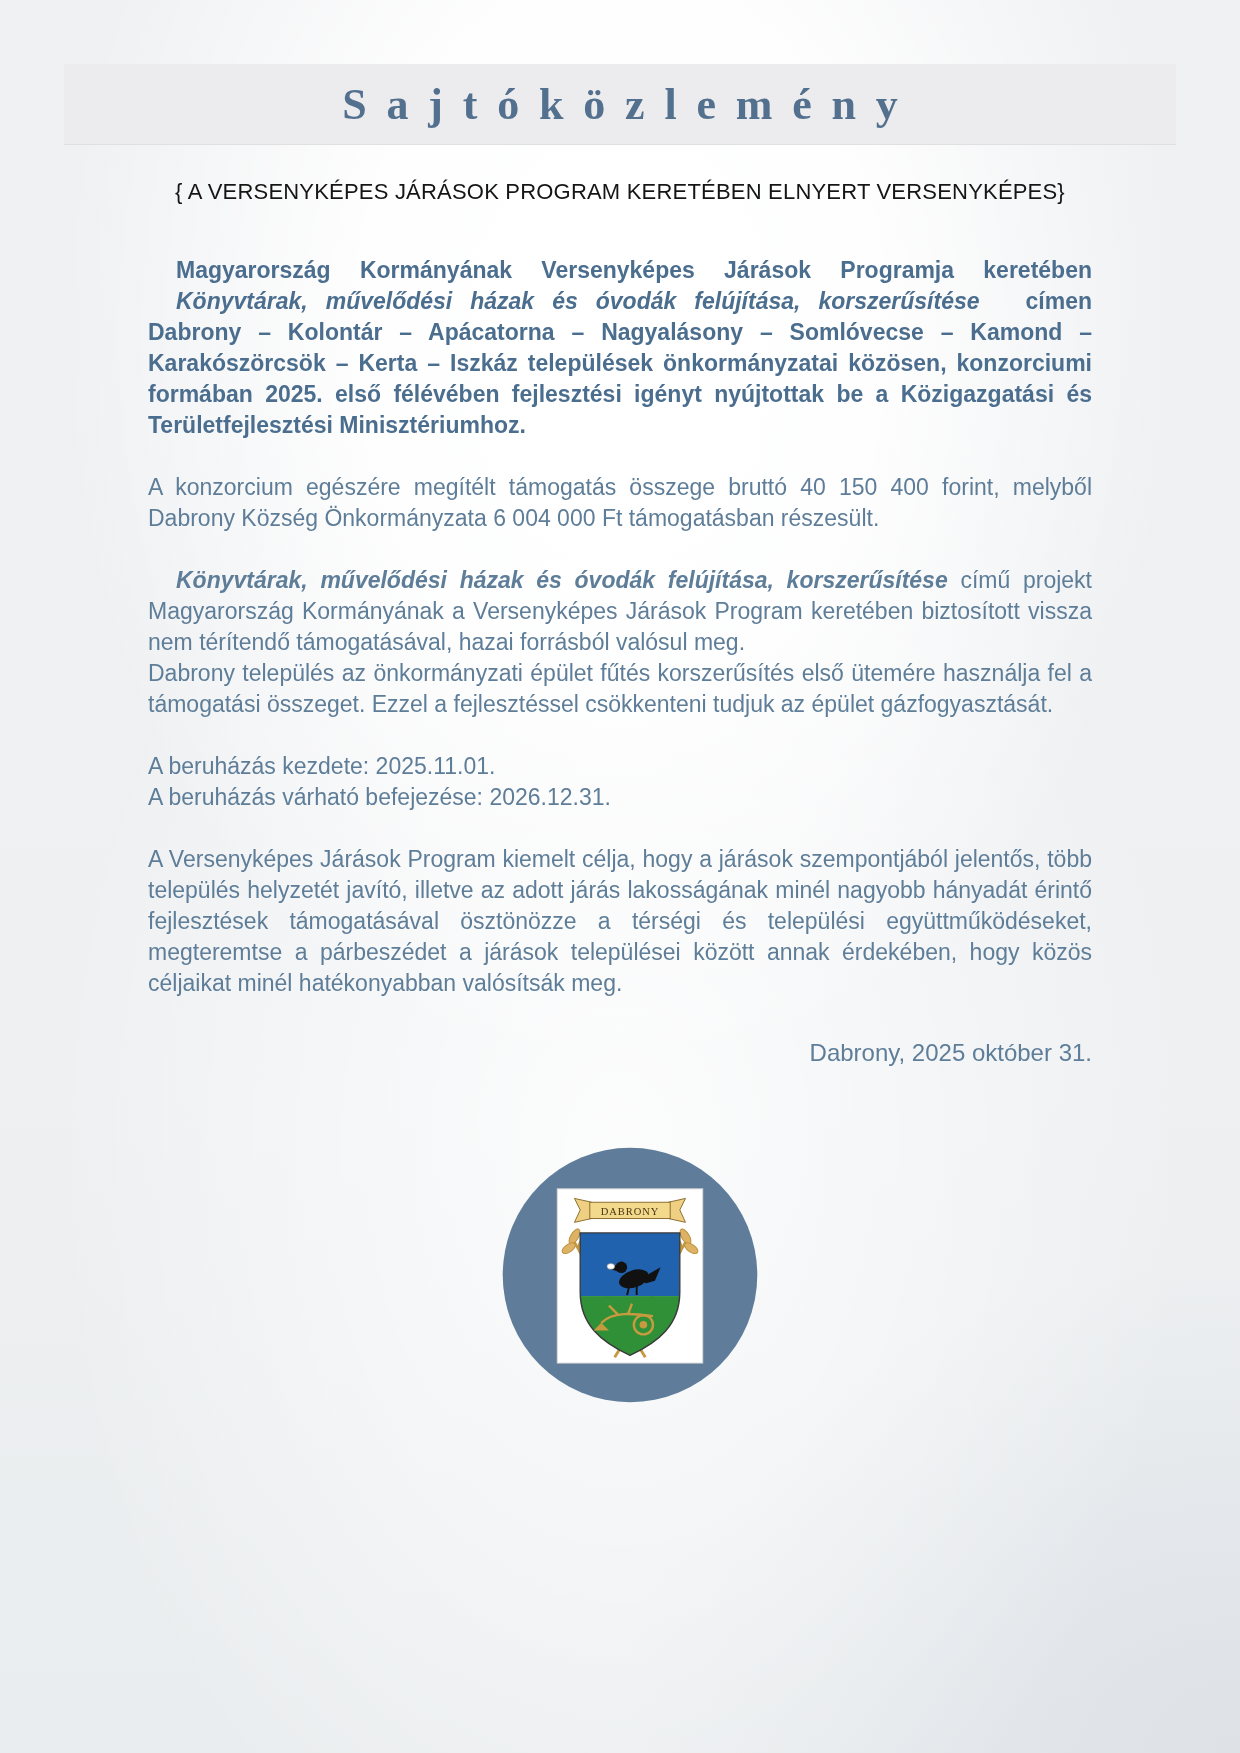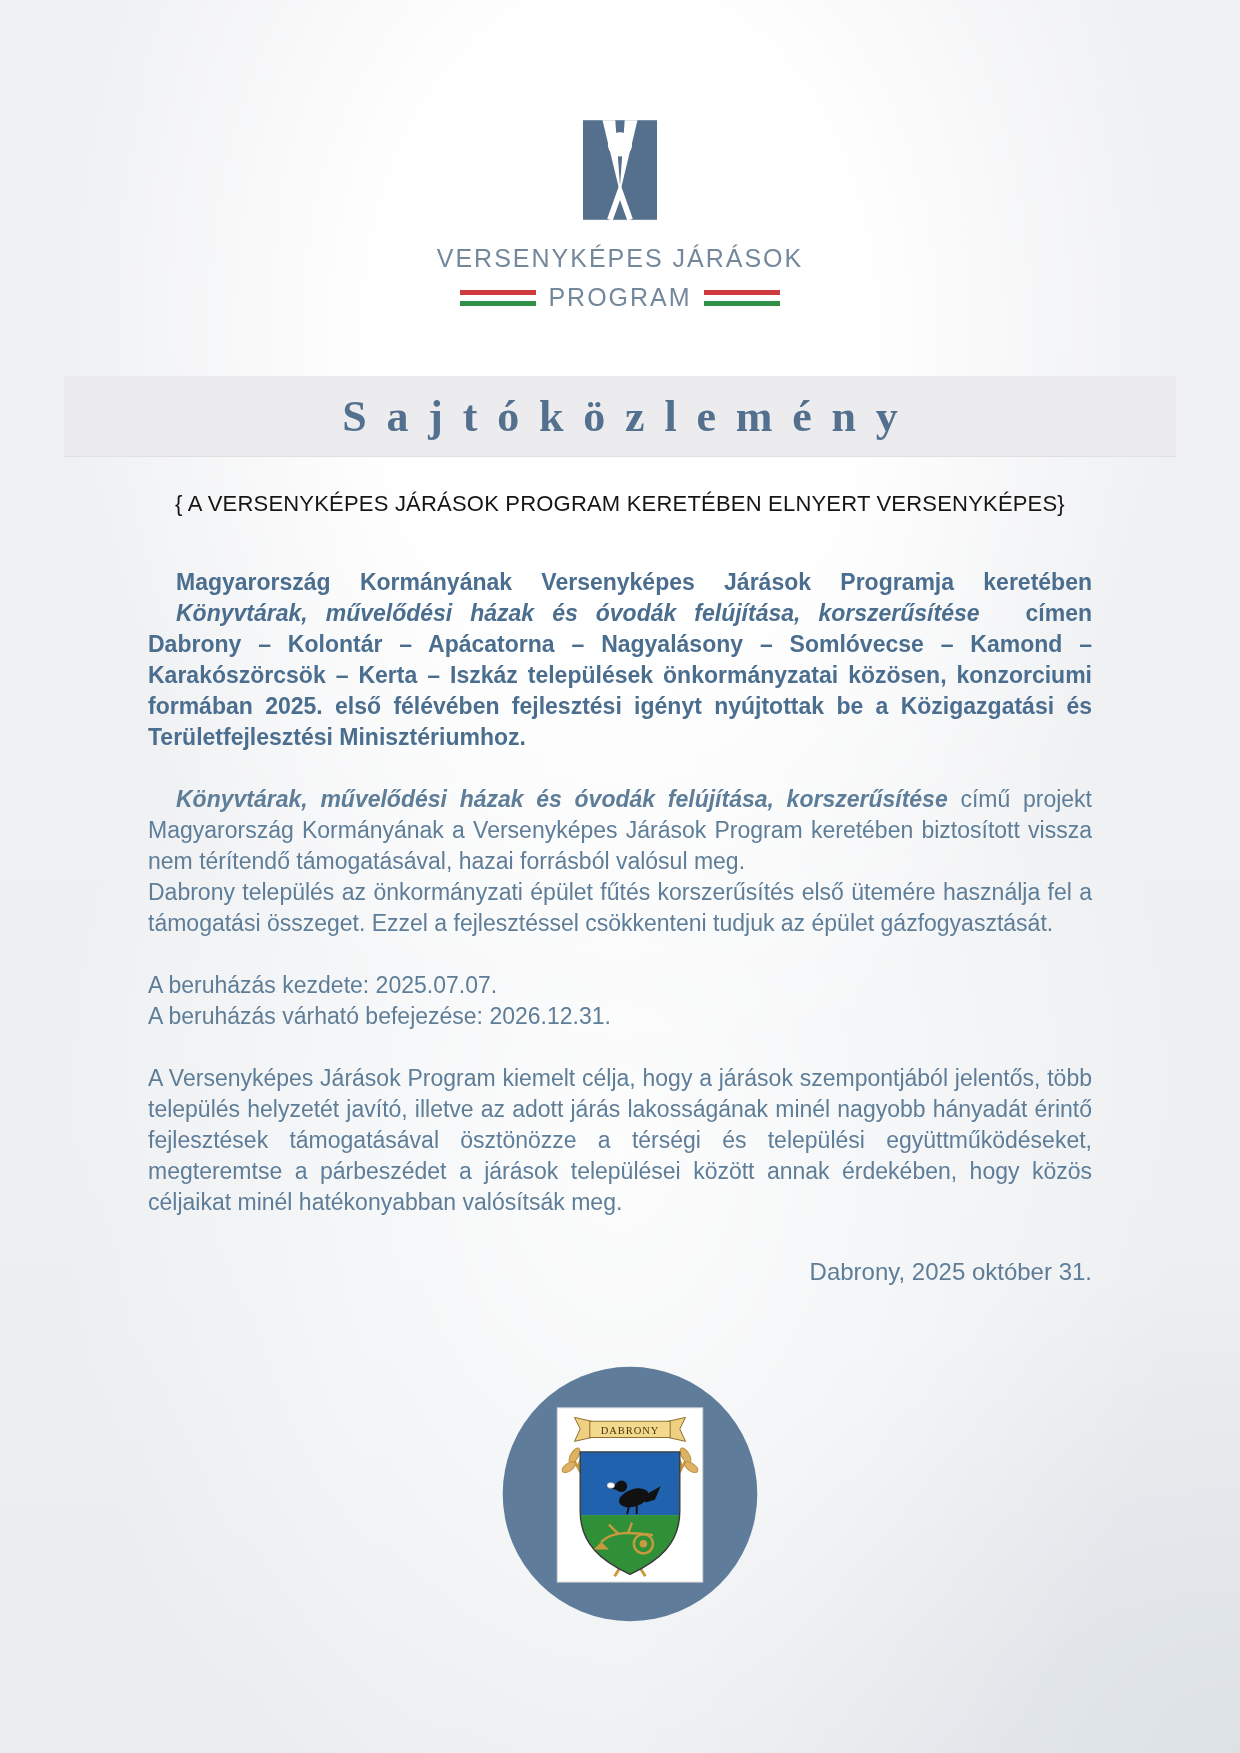--- a/index.html
+++ b/index.html
@@ -83,58 +83,33 @@
   }
 
   
   .crest-wrap{margin-top:74px;display:flex;justify-content:center;padding-left:20px;}
 </style>
 </head>
 <body>
 
 <div class="page">
 
-  <div class="logo-block">
-    <svg class="logo-mark" width="74" height="100" viewBox="0 0 220 296" aria-hidden="true">
-      <g>
-        <rect x="0" y="0" width="220" height="296" fill="#54708c"></rect>
-
-        <polygon points="58,0 96,0 112,224" fill="#ffffff"></polygon>
-        <polygon points="162,0 124,0 108,224" fill="#ffffff"></polygon>
-
-        <circle cx="110" cy="72" r="36" fill="#ffffff"></circle>
-
-        <path d="M 80 296 L 110 212 L 140 296" fill="none" stroke="#ffffff" stroke-width="17"></path>
-      </g>
-    </svg>
-    <div class="logo-line1">VERSENYKÉPES JÁRÁSOK</div>
-    <div class="program-row">
-      <div class="flag-stripe">
-        <div class="red"></div>
-          <div class="green"></div>
-      </div>
-      <div class="logo-line2">PROGRAM</div>
-      <div class="flag-stripe">
-        <div class="red"></div>
-          <div class="green"></div>
-      </div>
-    </div>
-  </div>
 
   <div class="banner">
     <h1>Sajtóközlemény</h1>
   </div>
 
   <div class="subtitle">{ A VERSENYKÉPES JÁRÁSOK PROGRAM KERETÉBEN ELNYERT VERSENYKÉPES}</div>
 
   <div class="article">
     <div>
         <p class="lead"><span class="b">Magyarország Kormányának Versenyképes Járások Programja keretében </span><span class="b i">Könyvtárak, művelődési házak és óvodák felújítása, korszerűsítése</span><span class="b"> címen Dabrony – Kolontár – Apácatorna – Nagyalásony – Somlóvecse – Kamond – Karakószörcsök – Kerta – Iszkáz települések önkormányzatai közösen, konzorciumi formában 2025. első félévében fejlesztési igényt nyújtottak be a Közigazgatási és Területfejlesztési Minisztériumhoz.</span></p>
+        <p><span>A konzorcium egészére megítélt támogatás összege bruttó 40 150 400 forint, melyből Dabrony Község Önkormányzata 6 004 000 Ft támogatásban részesült.</span></p>
         <p><span class="b i">Könyvtárak, művelődési házak és óvodák felújítása, korszerűsítése</span><span> című projekt Magyarország Kormányának a Versenyképes Járások Program keretében biztosított vissza nem térítendő támogatásával, hazai forrásból valósul meg.</span><br><span>Dabrony település az önkormányzati épület fűtés korszerűsítés első ütemére használja fel a támogatási összeget. Ezzel a fejlesztéssel csökkenteni tudjuk az épület gázfogyasztását.</span></p>
-        <p><span>A beruházás kezdete: 2025.07.07.</span><br><span>A beruházás várható befejezése: 2026.12.31.</span></p>
+        <p><span>A beruházás kezdete: 2025.11.01.</span><br><span>A beruházás várható befejezése: 2026.12.31.</span></p>
         <p><span>A Versenyképes Járások Program kiemelt célja, hogy a járások szempontjából jelentős, több település helyzetét javító, illetve az adott járás lakosságának minél nagyobb hányadát érintő fejlesztések támogatásával ösztönözze a térségi és települési együttműködéseket, megteremtse a párbeszédet a járások települései között annak érdekében, hogy közös céljaikat minél hatékonyabban valósítsák meg.</span></p>
       </div>
     <div class="dateline">Dabrony, 2025 október 31.</div>
   </div>
 
   <div class="crest-wrap">
     <svg width="268" height="268" viewBox="-140 -140 280 280" aria-hidden="true">
       <circle cx="0" cy="0" r="133" fill="#5f7d9a"></circle>
 
       <rect x="-76" y="-90" width="152" height="182" fill="#ffffff" stroke="#d8d8d8" stroke-width="1"></rect>

